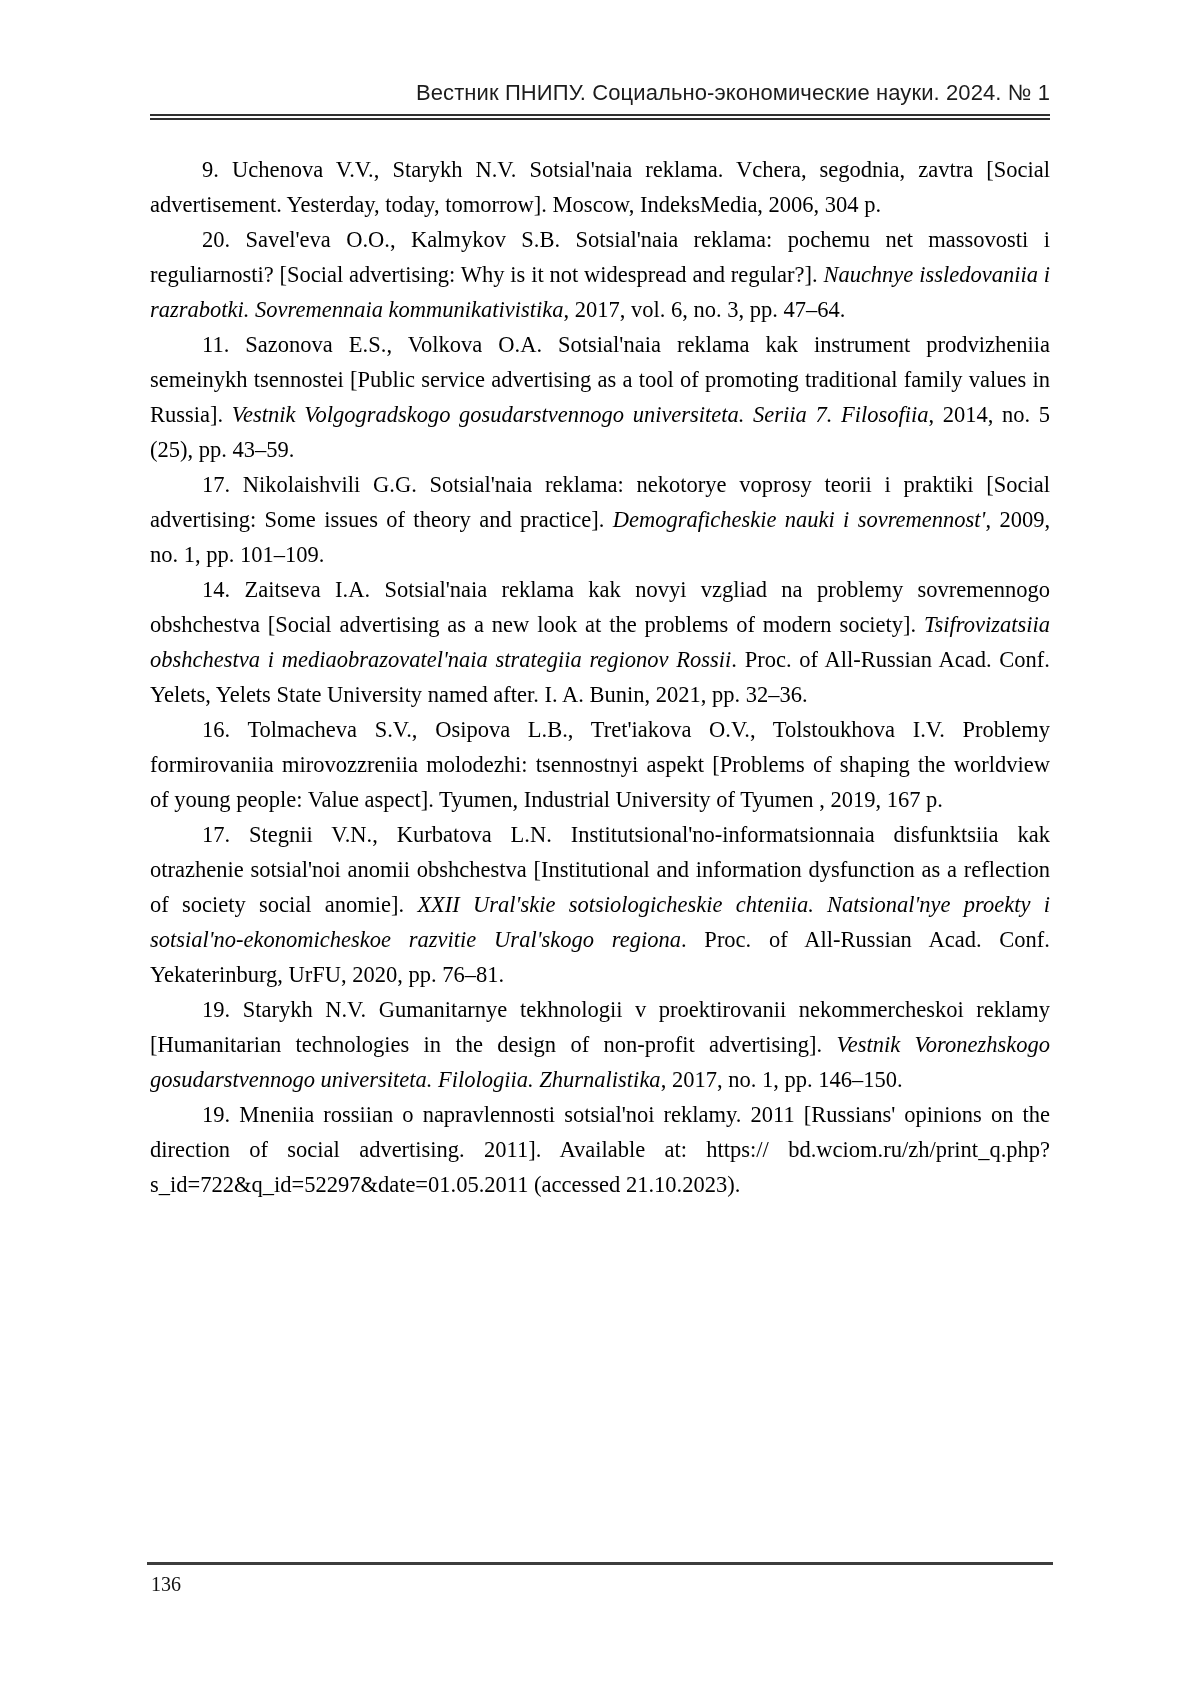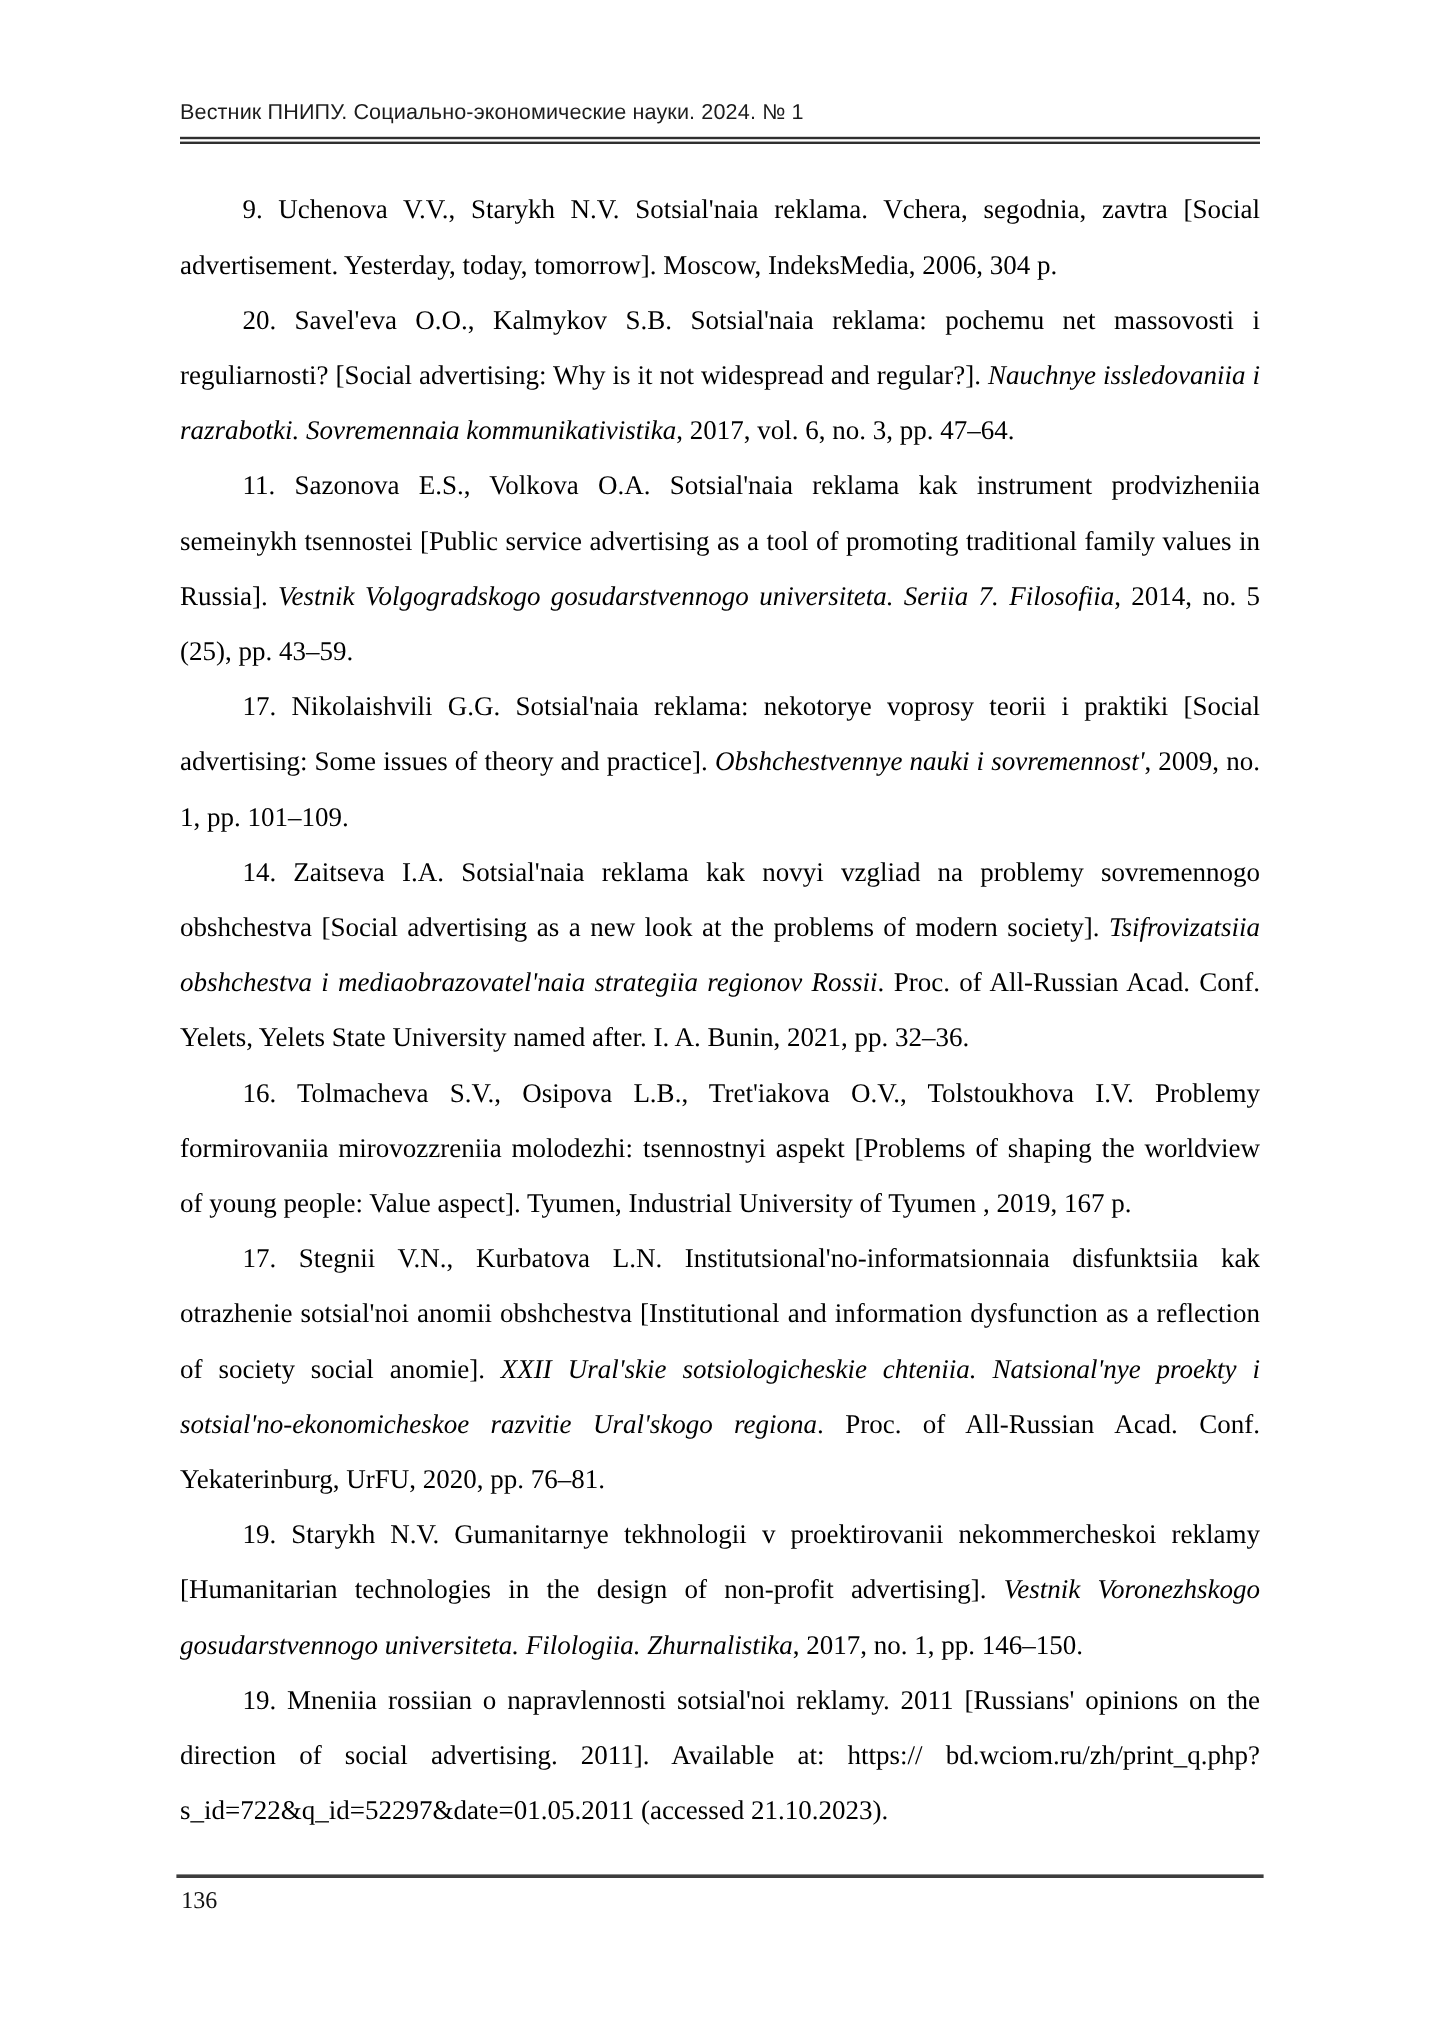--- a/index.html
+++ b/index.html
@@ -13,24 +13,25 @@
     position: relative;
     font-family: "Liberation Serif", serif;
     color: #000000;
   }
   .running-head {
     position: absolute;
     top: 80px;
     left: 150px;
     width: 900px;
     font-family: "Liberation Sans", sans-serif;
-    font-size: 18px;
+    font-size: 22px;
     line-height: 26px;
     color: #1c1c1c;
     letter-spacing: 0.1px;
+    text-align: right;
   }
   .double-rule {
     position: absolute;
     top: 114px;
     left: 150px;
     width: 900px;
     height: 2px;
     border-top: 2px solid #2f2f2f;
     border-bottom: 2px solid #2f2f2f;
   }
@@ -39,21 +40,21 @@
     top: 152px;
     left: 150px;
     width: 900px;
   }
   .references p.ref {
     margin: 0;
     padding: 0;
     text-indent: 52px;
     text-align: justify;
     font-size: 22.5px;
-    line-height: 46px;
+    line-height: 35px;
     overflow-wrap: break-word;
   }
   .references p.ref em {
     font-style: italic;
   }
   .footer-rule {
     position: absolute;
     top: 1562px;
     left: 147px;
     width: 906px;
@@ -74,21 +75,21 @@
 <body>
 
 <div class="running-head">Вестник ПНИПУ. Социально-экономические науки. 2024. № 1</div>
 
 <div class="double-rule"></div>
 
 <div class="references">
     <p class="ref"><span>9. Uchenova V.V., Starykh N.V. Sotsial'naia reklama. Vchera, segodnia, zavtra [Social advertisement. Yesterday, today, tomorrow]. Moscow, IndeksMedia, 2006, 304 p.</span></p>
     <p class="ref"><span>20. Savel'eva O.O., Kalmykov S.B. Sotsial'naia reklama: pochemu net massovosti i reguliarnosti? [Social advertising: Why is it not widespread and regular?]. </span><em>Nauchnye issledovaniia i razrabotki. Sovremennaia kommunikativistika</em><span>, 2017, vol. 6, no. 3, pp. 47–64.</span></p>
     <p class="ref"><span>11. Sazonova E.S., Volkova O.A. Sotsial'naia reklama kak instrument prodvizheniia semeinykh tsennostei [Public service advertising as a tool of promoting traditional family values in Russia]. </span><em>Vestnik Volgogradskogo gosudarstvennogo universiteta. Seriia 7. Filosofiia</em><span>, 2014, no. 5 (25), pp. 43–59.</span></p>
-    <p class="ref"><span>17. Nikolaishvili G.G. Sotsial'naia reklama: nekotorye voprosy teorii i praktiki [Social advertising: Some issues of theory and practice]. </span><em>Obshchestvennye nauki i sovremennost'</em><span>, 2009, no. 1, pp. 101–109.</span></p>
+    <p class="ref"><span>17. Nikolaishvili G.G. Sotsial'naia reklama: nekotorye voprosy teorii i praktiki [Social advertising: Some issues of theory and practice]. </span><em>Demograficheskie nauki i sovremennost'</em><span>, 2009, no. 1, pp. 101–109.</span></p>
     <p class="ref"><span>14. Zaitseva I.A. Sotsial'naia reklama kak novyi vzgliad na problemy sovremennogo obshchestva [Social advertising as a new look at the problems of modern society]. </span><em>Tsifrovizatsiia obshchestva i mediaobrazovatel'naia strategiia regionov Rossii</em><span>. Proc. of All-Russian Acad. Conf. Yelets, Yelets State University named after. I. A. Bunin, 2021, pp. 32–36.</span></p>
     <p class="ref"><span>16. Tolmacheva S.V., Osipova L.B., Tret'iakova O.V., Tolstoukhova I.V. Problemy formirovaniia mirovozzreniia molodezhi: tsennostnyi aspekt [Problems of shaping the worldview of young people: Value aspect]. Tyumen, Industrial University of Tyumen , 2019, 167 p.</span></p>
     <p class="ref"><span>17. Stegnii V.N., Kurbatova L.N. Institutsional'no-informatsionnaia disfunktsiia kak otrazhenie sotsial'noi anomii obshchestva [Institutional and information dysfunction as a reflection of society social anomie]. </span><em>XXII Ural'skie sotsiologicheskie chteniia. Natsional'nye proekty i sotsial'no-ekonomicheskoe razvitie Ural'skogo regiona</em><span>. Proc. of All-Russian Acad. Conf. Yekaterinburg, UrFU, 2020, pp. 76–81.</span></p>
     <p class="ref"><span>19. Starykh N.V. Gumanitarnye tekhnologii v proektirovanii nekommercheskoi reklamy [Humanitarian technologies in the design of non-profit advertising]. </span><em>Vestnik Voronezhskogo gosudarstvennogo universiteta. Filologiia. Zhurnalistika</em><span>, 2017, no. 1, pp. 146–150.</span></p>
     <p class="ref"><span>19. Mneniia rossiian o napravlennosti sotsial'noi reklamy. 2011 [Russians' opinions on the direction of social advertising. 2011]. Available at: https:// bd.wciom.ru/zh/print_q.php?s_id=722&amp;q_id=52297&amp;date=01.05.2011 (accessed 21.10.2023).</span></p>
   </div>
 
 <div class="footer-rule"></div>
 
 <div class="page-number">136</div>

